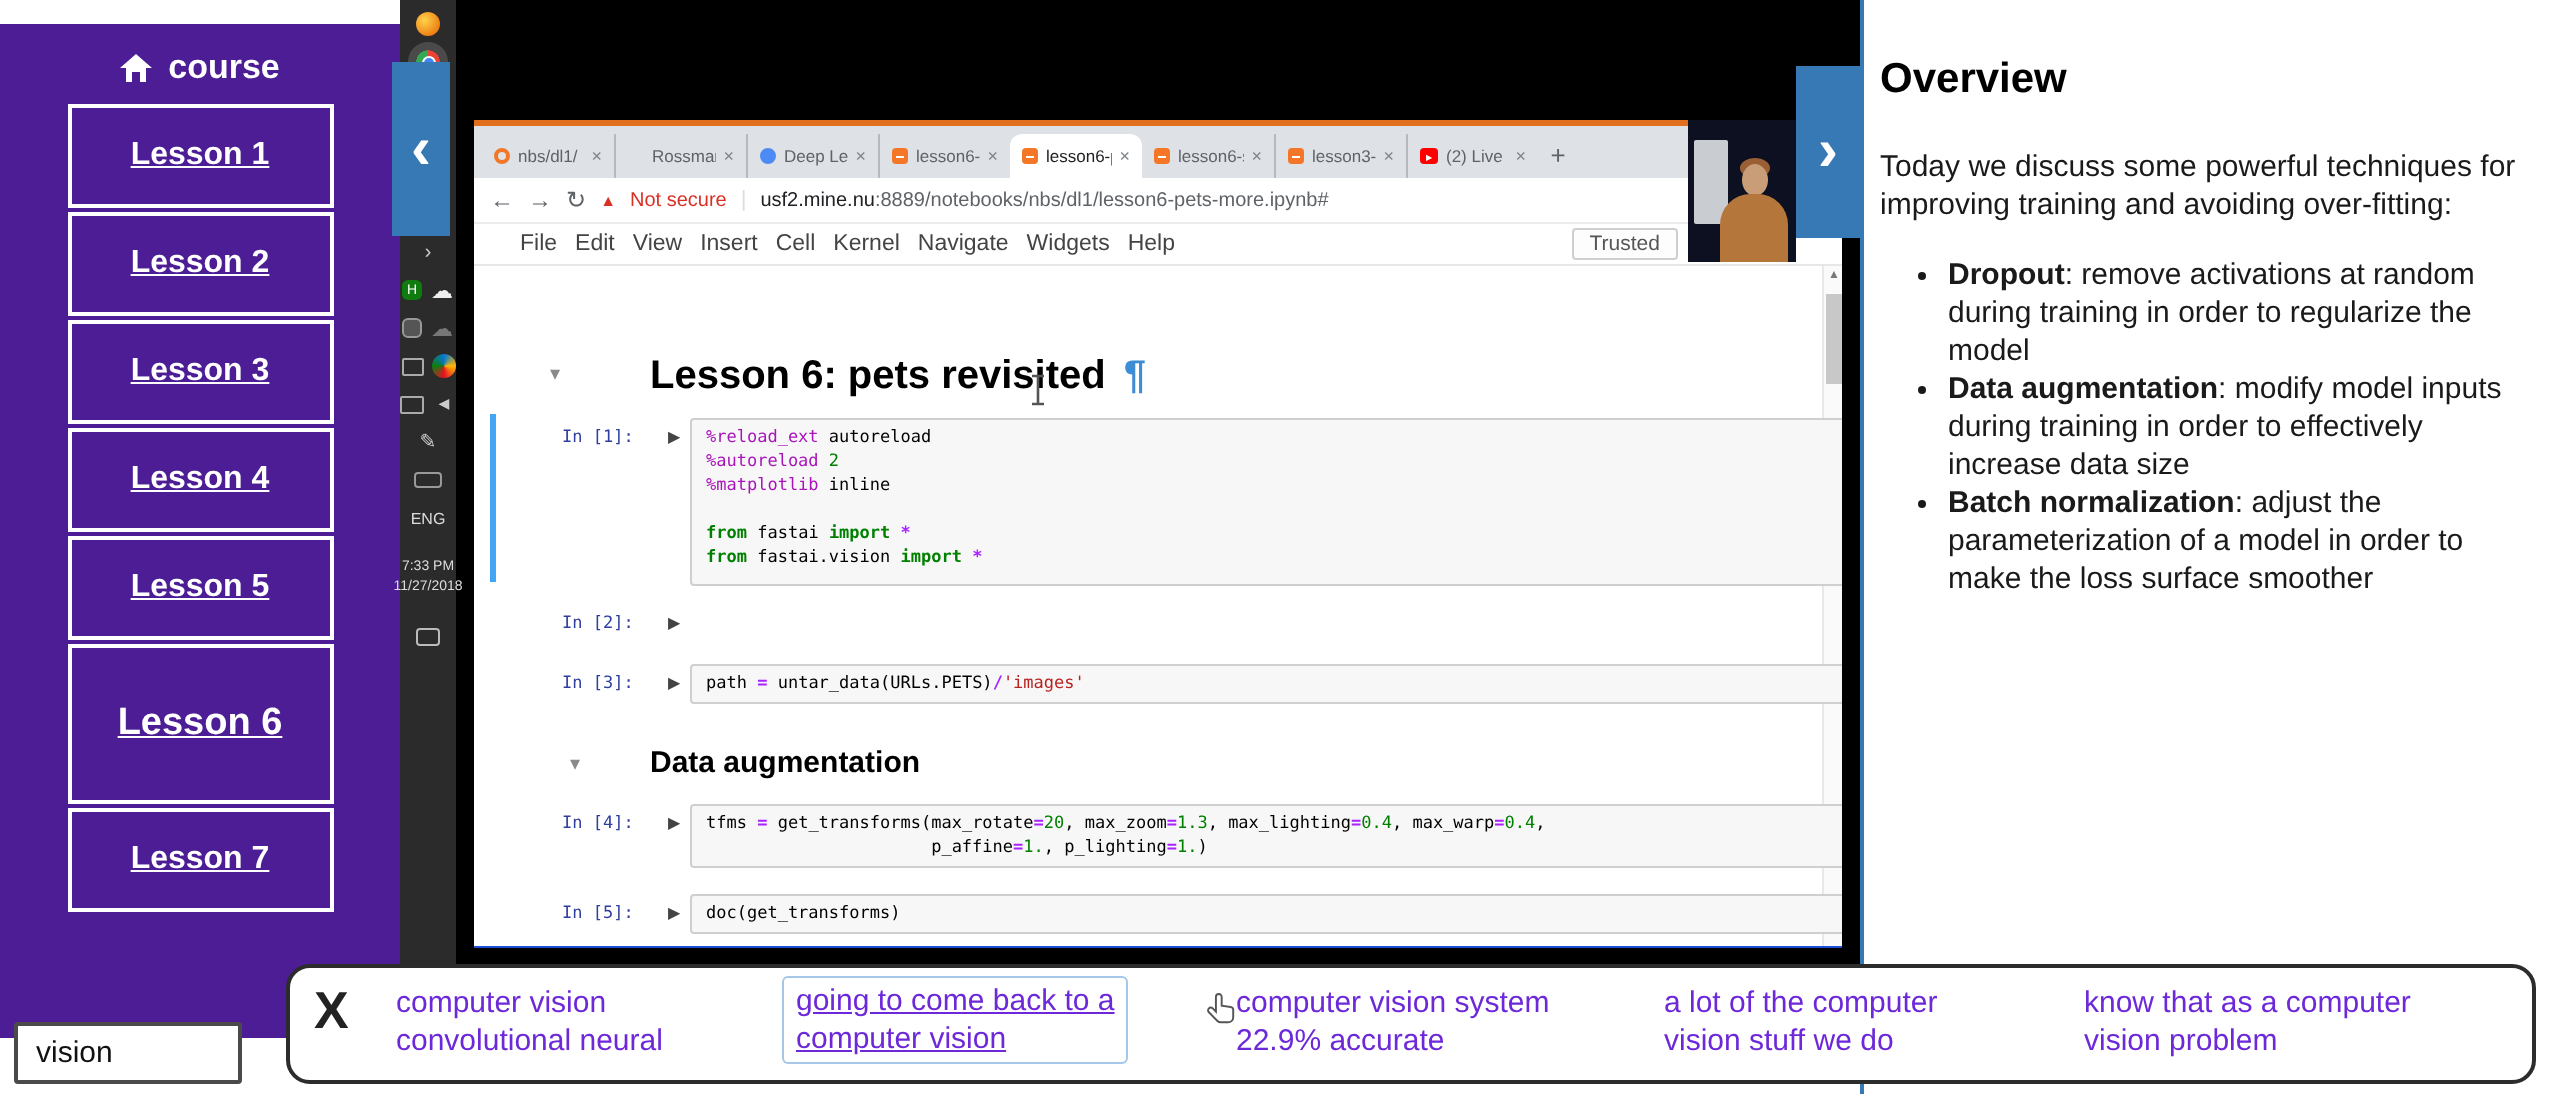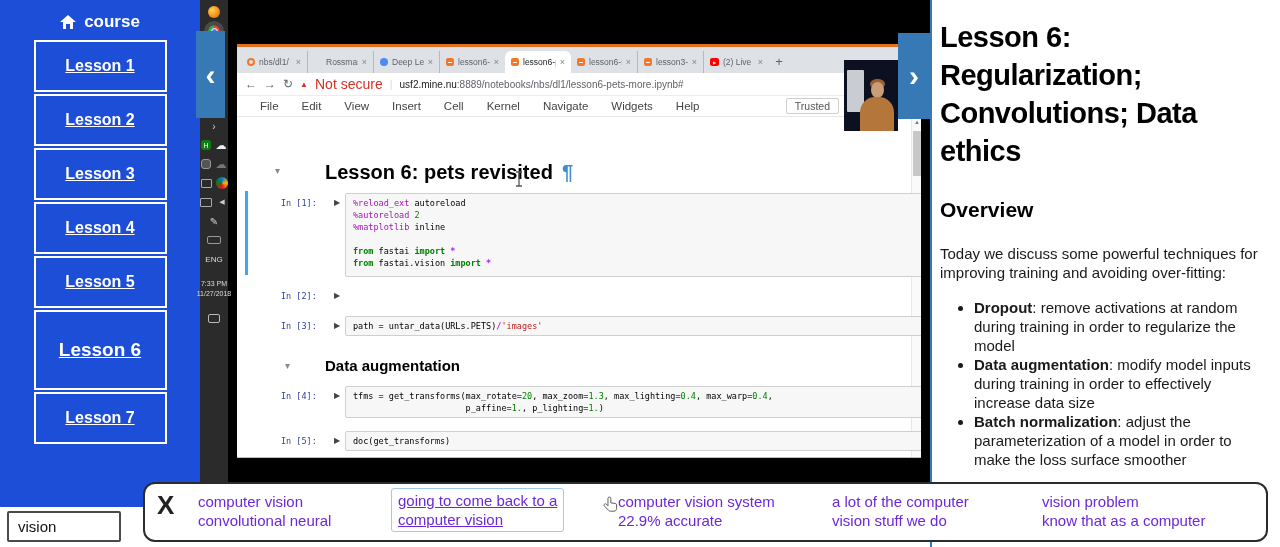--- a/index.html
+++ b/index.html
@@ -4,21 +4,21 @@
 <style>
   * { box-sizing: border-box; margin: 0; padding: 0; }
   html,body { width:1280px; height:547px; }
   body {
     position: relative; overflow: hidden;
     background: #ffffff;
     font-family: "Liberation Sans", sans-serif;
   }
 
   
-  .sidebar { position:absolute; left:0; top:0; width:200px; height:507px; background:#1d4ed8; z-index:1; }
+  .sidebar { position:absolute; left:0; top:12px; width:200px; height:507px; background:#4c1d95; z-index:1; }
   .course-title { display:flex; align-items:center; justify-content:center; gap:8px; padding-top:12px; color:#fff; font-size:17px; font-weight:bold; }
   .lessons { margin-top:8px; }
   .lesson-btn {
     width:133px; height:52px; margin:0 auto 2px auto;
     border:2px solid #fff; display:flex; align-items:center; justify-content:center;
     color:#fff; font-size:16px; font-weight:bold; text-decoration:underline; cursor:pointer;
   }
   .lesson-btn.active { height:80px; font-size:19px; }
 
   
@@ -51,21 +51,21 @@
   .store-icon { background:conic-gradient(#0078d4, #ffb900, #e81123, #107c10, #0078d4); border-radius:50%; }
   .monitor-icon { border:1px solid #aaa; width:12px; height:9px; border-radius:1px; }
   .volume-icon { color:#ccc; } .volume-icon::after { content:"\25C0"; font-size:7px; }
   .pen-icon { color:#ccc; } .pen-icon::after { content:"\270E"; font-size:10px; }
   .keyboard-icon { border:1px solid #999; width:14px; height:8px; border-radius:2px; }
   .chat-icon { border:1px solid #bbb; width:12px; height:9px; border-radius:2px; }
   .tray { margin-top:2px; color:#ddd; font-size:7px; text-align:center; line-height:10px; }
   .tray .t-lang { margin-bottom:14px; font-size:8px; }
 
   
-  .browser { position:absolute; left:37px; top:44px; width:684px; height:414px; background:#fca5a5; }
+  .browser { position:absolute; left:37px; top:60px; width:684px; height:414px; background:#1d4ed8; }
   .win-strip { height:3px; background:#e0701e; }
   .tabbar { height:26px; background:#dee1e6; display:flex; align-items:flex-end; padding-left:4px; }
   .tab { height:22px; display:flex; align-items:center; gap:4px; padding:0 6px; width:66px; font-size:8.5px; color:#5f6368; border-left:1px solid #b6b9bd; cursor:pointer; }
   .tab:first-child { border-left:none; }
   .tab.active { background:#fff; color:#202124; border-radius:6px 6px 0 0; border-left:none; }
   .tab.active + .tab { border-left:none; }
   .tab-title { flex:1; overflow:hidden; white-space:nowrap; }
   .tab-close { color:#80868b; font-size:9px; }
   .newtab { width:20px; height:20px; display:flex; align-items:center; justify-content:center; color:#5f6368; font-size:13px; margin-bottom:2px; cursor:pointer; }
   .tic { width:8px; height:8px; border-radius:2px; flex:none; display:flex; align-items:center; justify-content:center; }
@@ -73,21 +73,21 @@
   .kaggle-icon { color:#20beff; font-weight:bold; font-size:9px; }
   .colab-icon { background:#4c8bf5; border-radius:50%; }
   .notebook-icon { background:#f37726; }
   .notebook-icon::after { content:""; width:4px; height:1px; background:#fff; }
   .youtube-icon { background:#f00; border-radius:2px; width:9px; }
   .youtube-icon::after { content:"\25B6"; color:#fff; font-size:4px; }
 
   .urlbar { height:23px; background:#fff; display:flex; align-items:center; gap:7px; padding:0 8px; border-bottom:1px solid #ececec; }
   .nav-arrow { color:#5f6368; font-size:12px; }
   .warn-tri { color:#d93025; font-size:8px; }
-  .not-secure { color:#d93025; font-size:14px; }
+  .not-secure { color:#d93025; font-size:10px; }
   .url-sep { color:#dadce0; font-size:11px; }
   .url-text { font-size:10px; color:#5f6368; white-space:nowrap; overflow:hidden; flex:1; }
   .url-text .host { color:#202124; }
   .lens { width:8px; height:8px; border:1.5px solid #5f6368; border-radius:50%; position:relative; }
   .lens::after { content:""; position:absolute; width:4px; height:1.5px; background:#5f6368; transform:rotate(45deg); left:6px; top:7px; }
   .star { color:#5f6368; font-size:11px; }
   .ext-red { width:11px; height:11px; background:#d23f31; border-radius:2px; }
 
   .menubar { position:relative; height:21px; background:#fff; border-bottom:1px solid #e7e7e7; display:flex; align-items:center; gap:23px; padding-left:23px; }
   .menu-item { font-size:11.5px; color:#444; cursor:pointer; }
@@ -275,21 +275,21 @@
       <span class="warn-tri">▲</span>
       <span class="not-secure">Not secure</span>
       <span class="url-sep">|</span>
       <span class="url-text"><span class="host">usf2.mine.nu</span><span>:8889/notebooks/nbs/dl1/lesson6-pets-more.ipynb#</span></span>
       <span class="lens"></span>
       <span class="star">☆</span>
       <span class="ext-red"></span>
     </div>
 
     <div class="menubar">
-      <span id="menu-items" style="display:flex;gap:23px;">
+      <span id="menu-items" style="display:flex;gap:9px;">
           <span class="menu-item">File</span>
           <span class="menu-item">Edit</span>
           <span class="menu-item">View</span>
           <span class="menu-item">Insert</span>
           <span class="menu-item">Cell</span>
           <span class="menu-item">Kernel</span>
           <span class="menu-item">Navigate</span>
           <span class="menu-item">Widgets</span>
           <span class="menu-item">Help</span>
         </span>
@@ -331,21 +331,20 @@
 
   <div class="webcam">
     <div class="whiteboard"></div>
     <div class="person-hair"></div>
     <div class="person-head"></div>
     <div class="person-torso"></div>
   </div>
 </div>
 
 <div class="rpanel">
-  <h1>Lesson 6: Regularization; Convolutions; Data ethics</h1>
   <h2>Overview</h2>
   <p>Today we discuss some powerful techniques for improving training and avoiding over-fitting:</p>
   <ul id="bullets">
       <li><b>Dropout</b>: remove activations at random during training in order to regularize the model</li>
       <li><b>Data augmentation</b>: modify model inputs during training in order to effectively increase data size</li>
       <li><b>Batch normalization</b>: adjust the parameterization of a model in order to make the loss surface smoother</li>
     </ul>
 </div>
 
 <input class="search-box" type="text" value="vision" style="">
@@ -363,20 +362,20 @@
       </div>
       <div class="snippet" style="left: 473px;">
         <div>computer vision system</div>
         <div>22.9% accurate</div>
       </div>
       <div class="snippet" style="left: 687px;">
         <div>a lot of the computer</div>
         <div>vision stuff we do</div>
       </div>
       <div class="snippet" style="left: 897px;">
+        <div>know that as a computer</div>
         <div>vision problem</div>
-        <div>know that as a computer</div>
       </div>
     </div>
   <svg class="hand-cursor" width="16" height="18" viewBox="0 0 20 22">
     <path d="M8 1c-1 0-1.8.8-1.8 1.8V12l-2-2c-.7-.7-1.8-.7-2.4 0-.7.7-.7 1.7 0 2.4l5.2 5.3c.6.6 1.4 1 2.2 1h4.6c1.8 0 3.2-1.4 3.2-3.2v-4.6c0-.9-.7-1.7-1.6-1.8l-5.6-.8V2.8C9.8 1.8 9 1 8 1z" fill="#fff" stroke="#555" stroke-width="1.2"></path>
   </svg>
 </div>
 
 </body></html>

